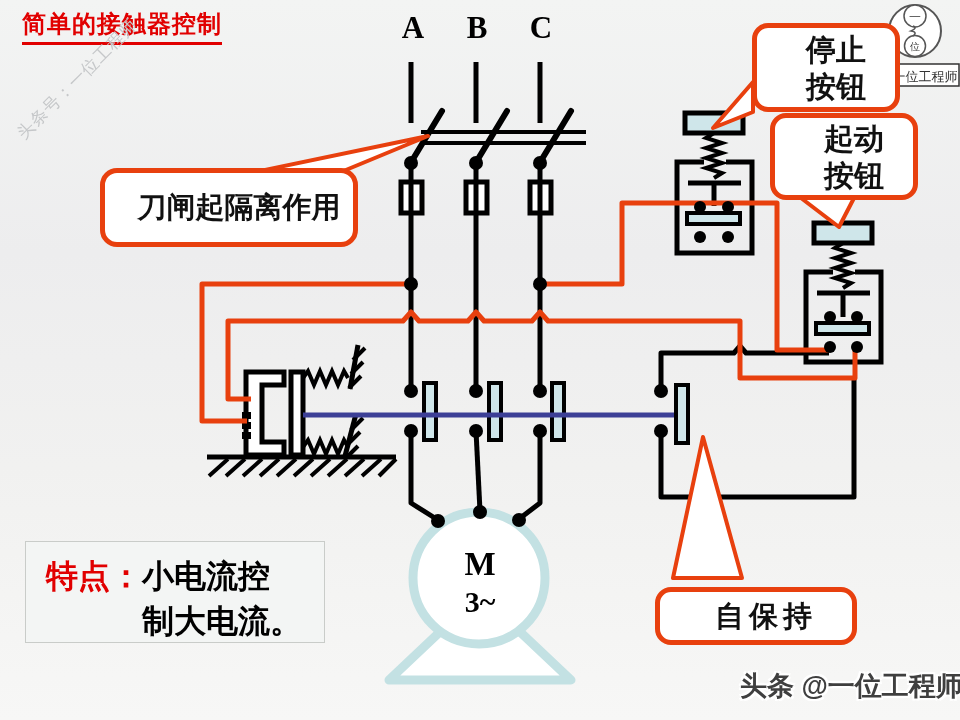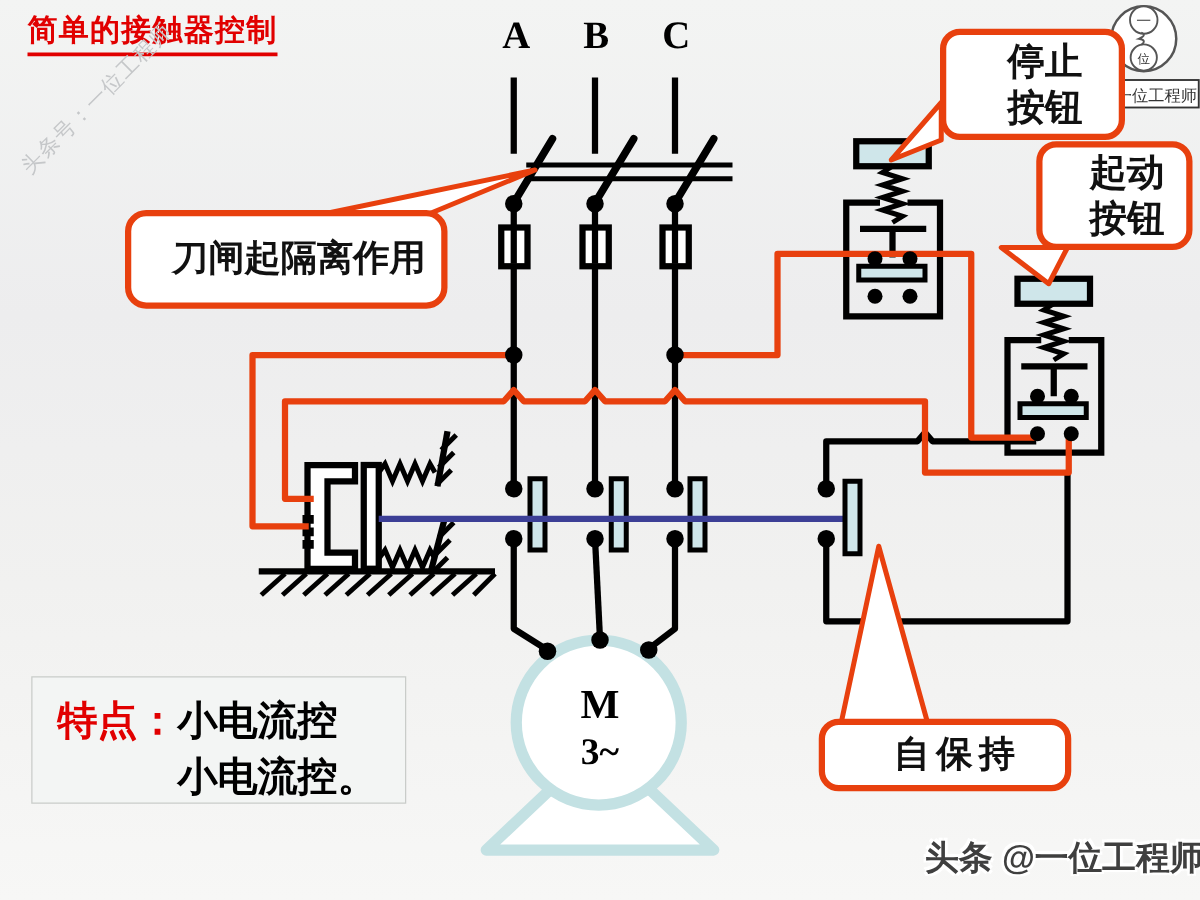--- a/index.html
+++ b/index.html
@@ -9,22 +9,22 @@
   #circuit{position:absolute;left:0;top:0;z-index:1;}
   .abs{position:absolute;}
   .title{left:22px;top:8px;font-size:24px;font-weight:bold;color:#e10000;
     border-bottom:3px solid #e10000;padding-bottom:2px;letter-spacing:1px;z-index:2;}
   .phase{top:10px;width:30px;text-align:center;font-size:31px;font-weight:bold;color:#000;z-index:2;}
   .co{position:absolute;background:#fff;border:5px solid #e8400e;border-radius:16px;
     display:flex;flex-direction:column;align-items:center;justify-content:center;
     font-size:30px;font-weight:bold;color:#111;z-index:3;line-height:37px;box-sizing:border-box;padding-left:20px;}
   .co-knife{left:100px;top:168px;width:258px;height:79px;font-size:29px;border-radius:17px;}
   .co-stop{left:752px;top:23px;width:148px;height:89px;}
-  .co-start{left:829px;top:113px;width:125px;height:87px;}
-  .co-hold{left:655px;top:575px;width:202px;height:58px;font-size:29px;letter-spacing:5px;}
+  .co-start{left:770px;top:113px;width:148px;height:87px;}
+  .co-hold{left:655px;top:587px;width:202px;height:58px;font-size:29px;letter-spacing:5px;}
   .features{left:25px;top:541px;width:300px;height:102px;background:#f3f5f4;
     border:1px solid #c9ccc9;box-sizing:border-box;padding:12px 0 0 20px;
     font-size:32px;font-weight:bold;line-height:45px;color:#000;z-index:2;}
   .features .red{color:#e10000;}
   .features .l2{margin-left:96px;}
   .motorlbl{left:449px;top:546px;width:62px;text-align:center;font-weight:bold;
     color:#000;z-index:2;line-height:37px;}
   .motorlbl .m{font-size:33px;}
   .motorlbl .p{font-size:30px;}
   .wm{left:12px;top:128px;font-size:17px;color:#c5c7c9;letter-spacing:1px;
@@ -218,19 +218,19 @@
     <span>自保持</span>
   </div>
 
   <div class="abs motorlbl">
     <div class="m">M</div>
     <div class="p">3~</div>
   </div>
 
   <div class="abs features">
     <div><span class="red">特点：</span><span>小电流控</span></div>
-    <div class="l2">小电流控。</div>
+    <div class="l2">制大电流。</div>
   </div>
 
   <div class="abs wm">头条号：一位工程师</div>
   <div class="abs credit">头条 @一位工程师</div>
 
 </div>
 
 </body></html>

